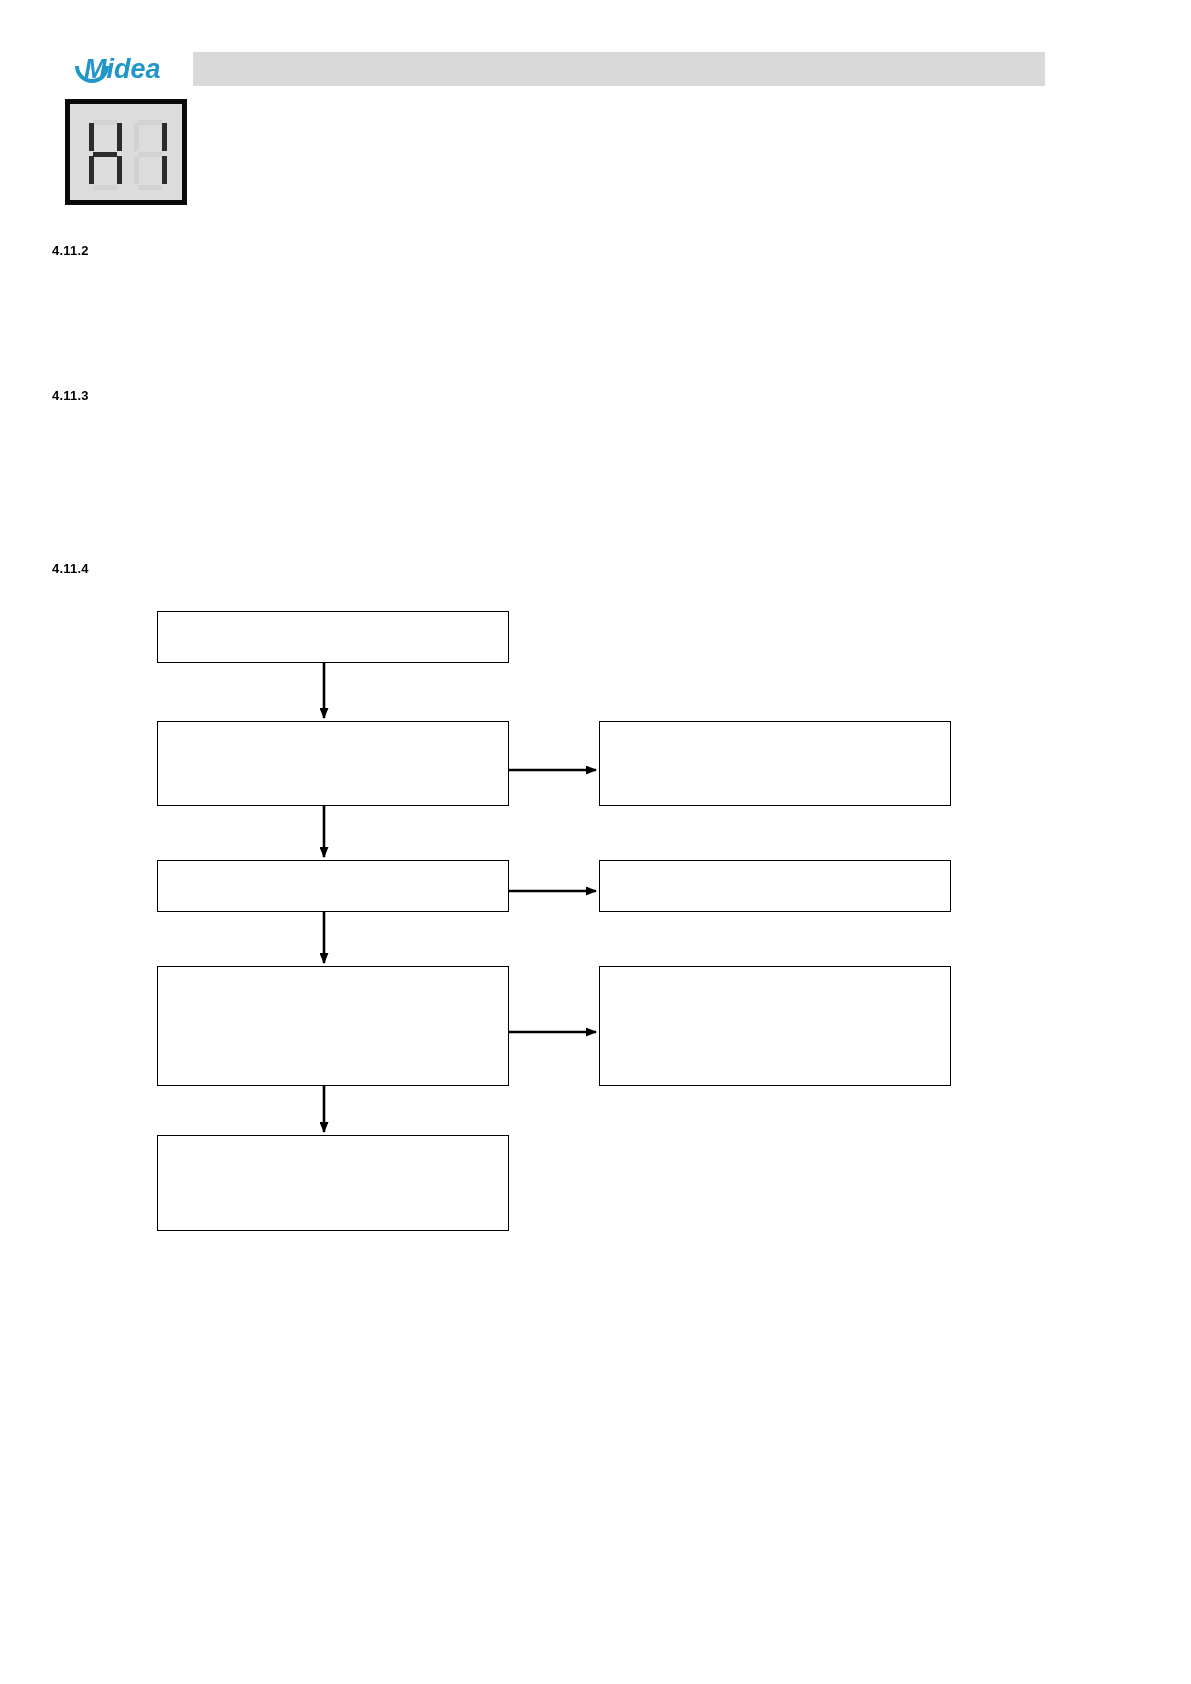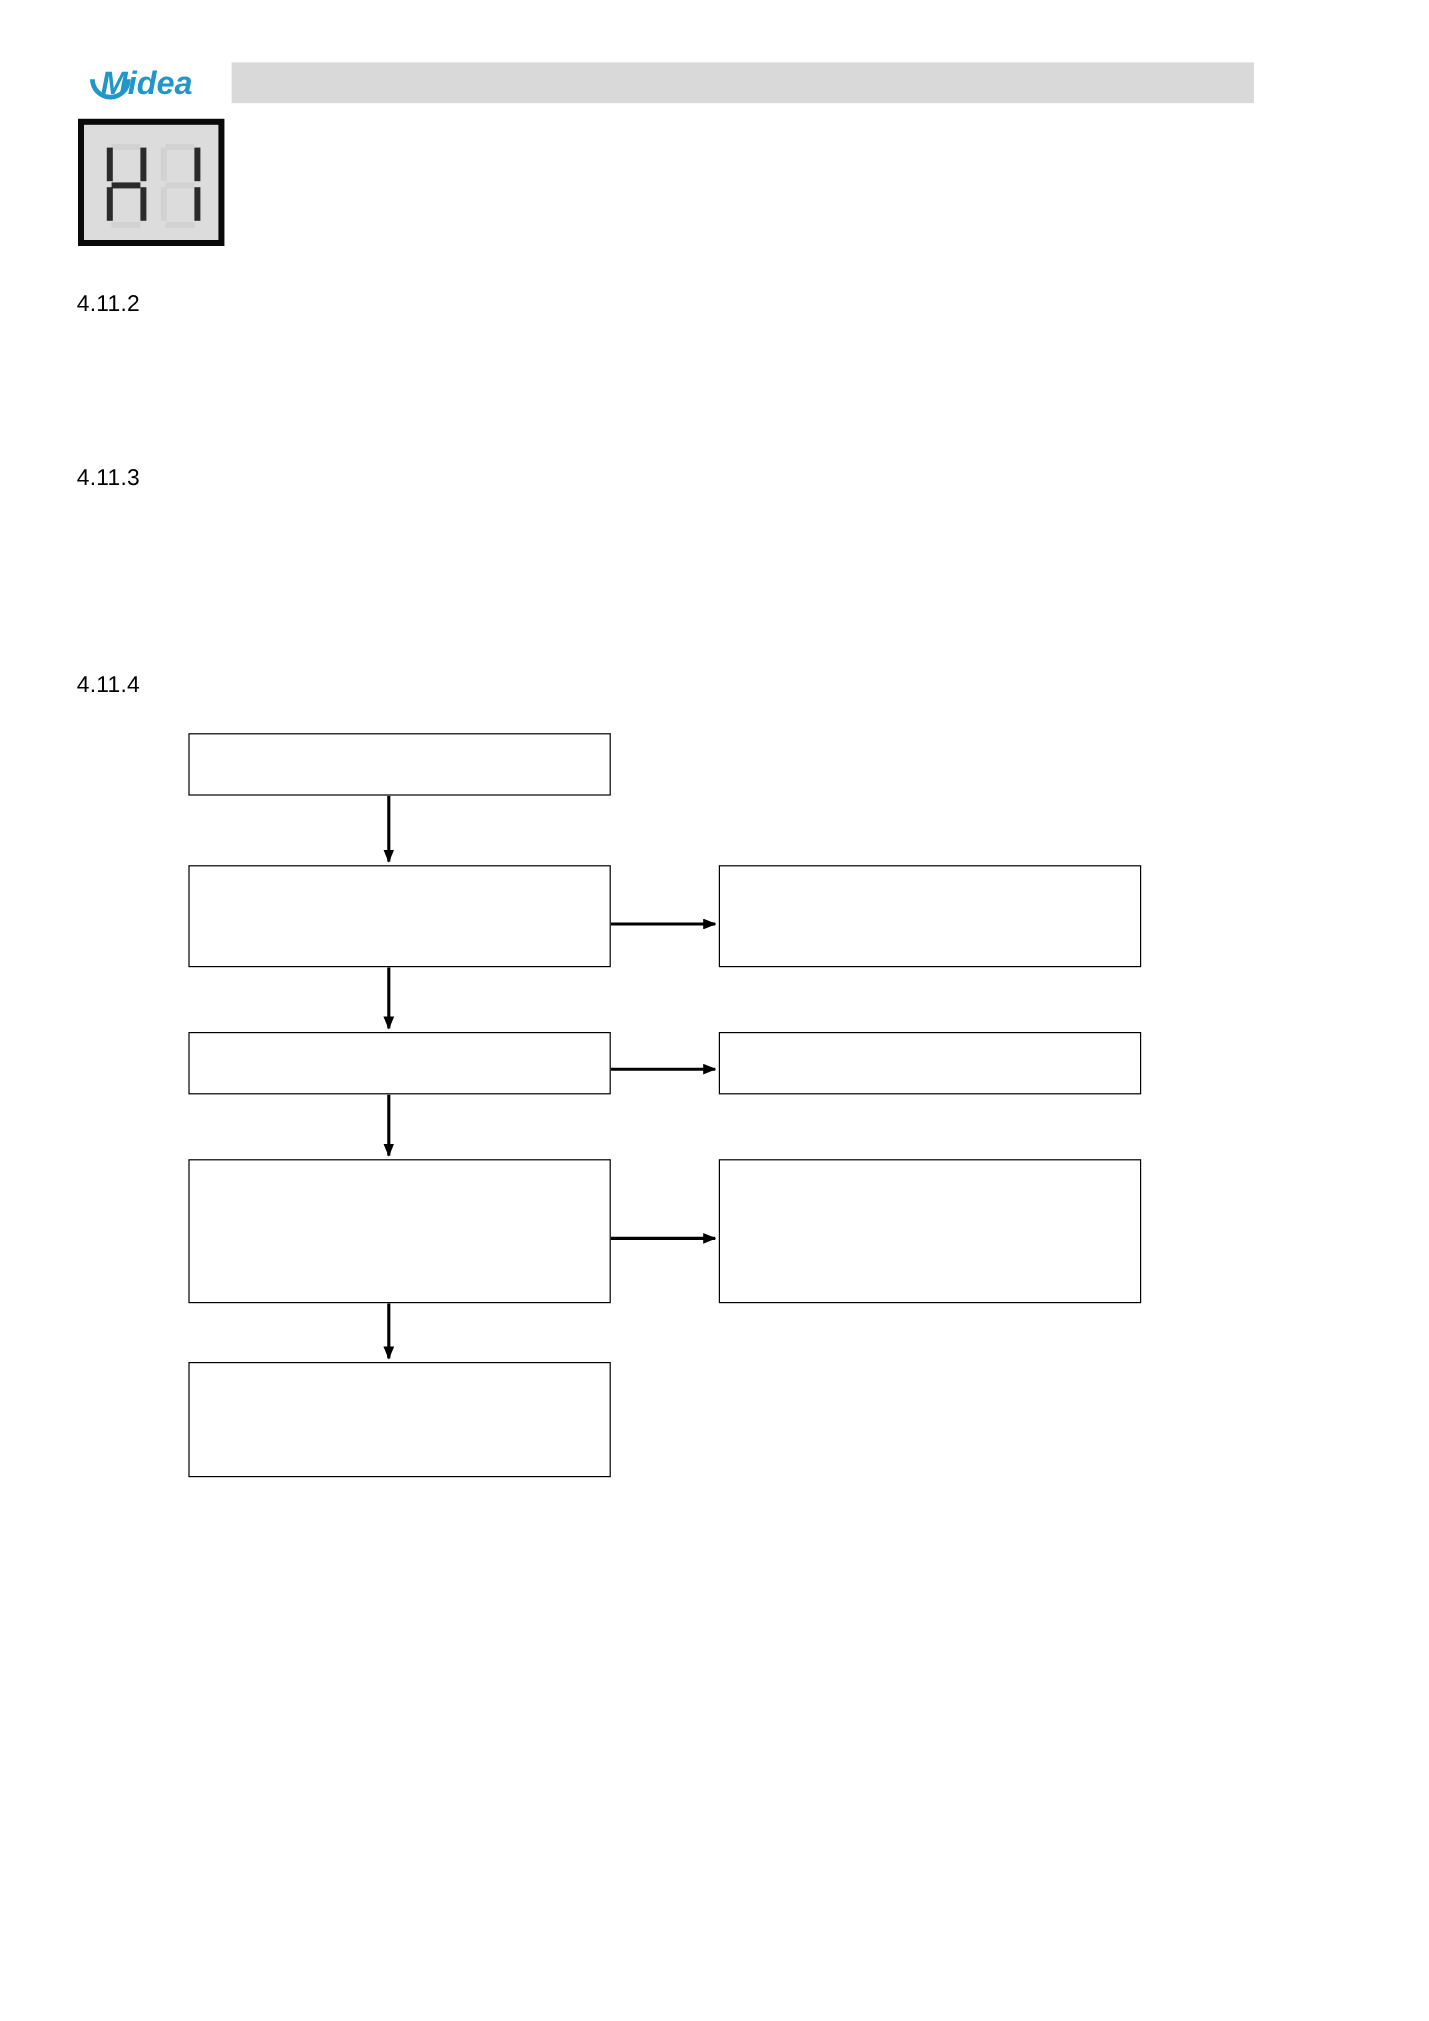--- a/index.html
+++ b/index.html
@@ -76,23 +76,23 @@
     height: 28px;
   }
   .seg.v.tl { left: 3px;  top: 4px; }
   .seg.v.tr { left: 31px; top: 4px; }
   .seg.v.bl { left: 3px;  top: 37px; }
   .seg.v.br { left: 31px; top: 37px; }
 
   
   .heading {
     position: absolute;
-    left: 64px;
-    font-size: 19px;
-    font-weight: normal;
+    left: 52px;
+    font-size: 13px;
+    font-weight: bold;
     letter-spacing: 0.2px;
     white-space: nowrap;
   }
   .heading.h2 { top: 243px; }
   .heading.h3 { top: 388px; }
   .heading.h4 { top: 561px; }
 
   
   .flow {
     position: absolute;

